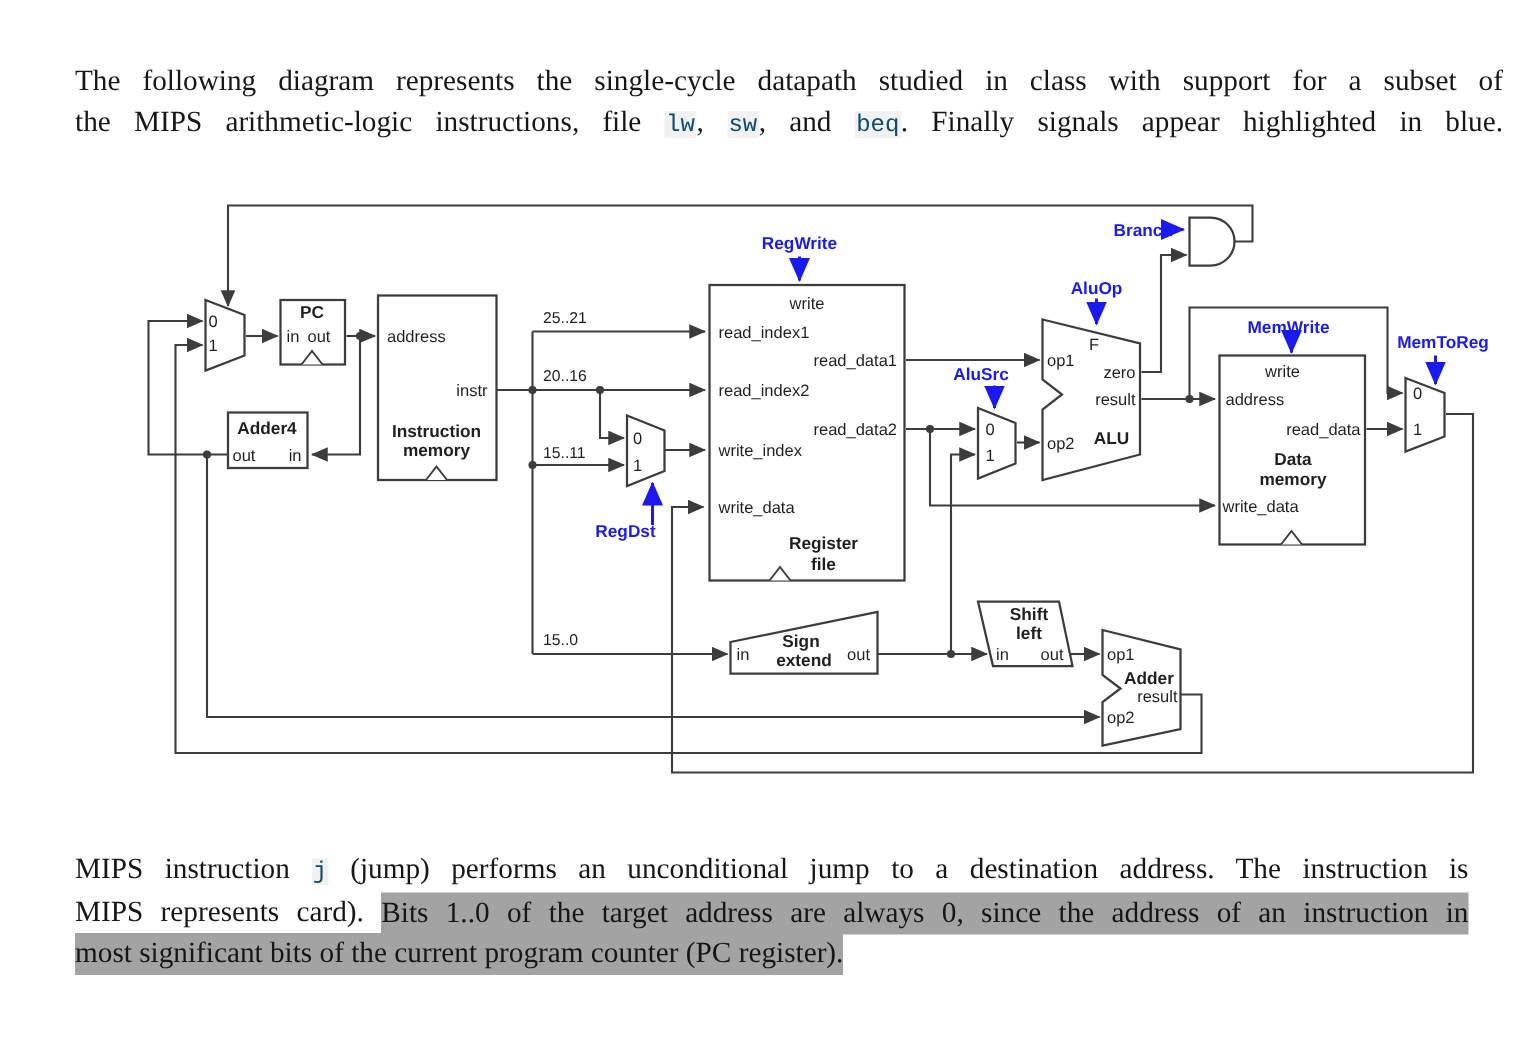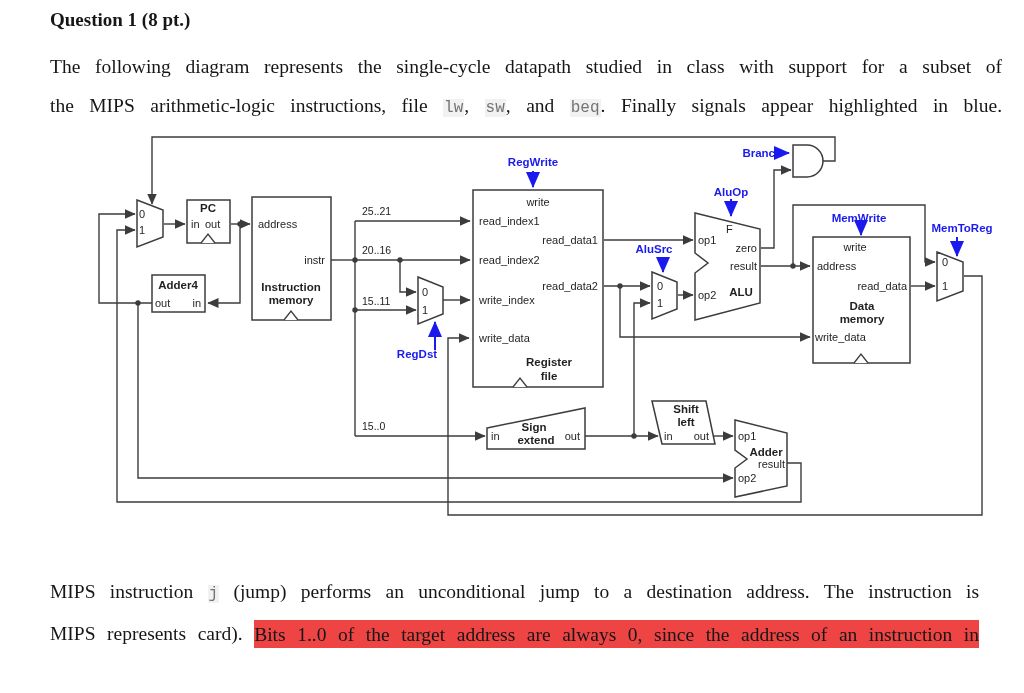--- a/index.html
+++ b/index.html
@@ -2,42 +2,41 @@
 <html><head>
 <meta charset="utf-8">
 <style>
   html,body{margin:0;padding:0;background:#ffffff;}
   .page{position:relative;width:1024px;height:693px;background:#fff;overflow:hidden;
         font-family:"Liberation Serif",serif;color:#161616;}
   .heading{position:absolute;left:50px;top:9px;font-size:19px;font-weight:bold;}
   .para{position:absolute;left:50px;font-size:19.5px;line-height:27px;}
   .para.p1{top:41px;width:952px;}
   .para.p2{top:566px;width:929px;}
-  .pline{text-align:justify;text-align-last:justify;white-space:normal;margin-top:12px;}
+  .pline{text-align:justify;text-align-last:justify;white-space:normal;}
   .pline.lastline{text-align-last:auto;}
   .code{font-family:"Liberation Mono",monospace;font-size:16px;background:#f1f1f1;
-        color:#737373;padding:0 1px;}
-  .hl{background:#ef4444;padding:3.5px 0;}
+        color:#0c4a6e;padding:0 1px;}
+  .hl{background:#a3a3a3;padding:3.5px 0;}
   svg{position:absolute;left:0;top:125px;}
   .w{fill:none;stroke:#3c3c3c;stroke-width:1.4;}
   .box{fill:#ffffff;stroke:#3c3c3c;stroke-width:1.5;}
   .clk{fill:#ffffff;stroke:#3c3c3c;stroke-width:1.3;}
   text{font-family:"Liberation Sans",sans-serif;font-size:11px;fill:#1f1f1f;}
   .tb{font-weight:bold;font-size:11.5px;}
   .bit{font-size:10.5px;fill:#222;}
   .blu{fill:#1a1aee;font-weight:bold;font-size:11.5px;}
   .bw{fill:none;stroke:#1a1aee;stroke-width:2;}
   .mid{text-anchor:middle;} .end{text-anchor:end;}
 </style>
 </head>
 <body>
 
 <div class="page">
 
-  <div class="heading">Question 1 (8 pt.)</div>
 
   <div class="para p1">
     <div class="pline"><span>The following diagram represents the single-cycle datapath studied in class with support for a subset of</span></div>
     <div class="pline"><span>the MIPS arithmetic-logic instructions, file </span><span class="code">lw</span><span>, </span><span class="code">sw</span><span>, and </span><span class="code">beq</span><span>. Finally signals appear highlighted in blue.</span></div>
   </div>
 
   <svg width="1024" height="400" viewBox="0 125 1024 400">
     <defs>
       <marker id="arw" markerWidth="9" markerHeight="8" refX="7.5" refY="3.5" orient="auto">
           <path d="M0,0 L8,3.5 L0,7 Z" fill="#3c3c3c"></path>
@@ -178,15 +177,16 @@
     <text class="end" x="709" y="440">out</text>
     <text x="738" y="440">op1</text>
     <text class="tb mid" x="766" y="456">Adder</text>
     <text class="end" x="785" y="468">result</text>
     <text x="738" y="482">op2</text>
   </svg>
 
   <div class="para p2">
     <div class="pline"><span>MIPS instruction </span><span class="code">j</span><span> (jump) performs an unconditional jump to a destination address. The instruction is</span></div>
     <div class="pline"><span>MIPS represents card). </span><span class="hl">Bits 1..0 of the target address are always 0, since the address of an instruction in</span></div>
+    <div class="pline lastline"><span class="hl">most significant bits of the current program counter (PC register).</span></div>
   </div>
 
 </div>
 
 </body></html>

